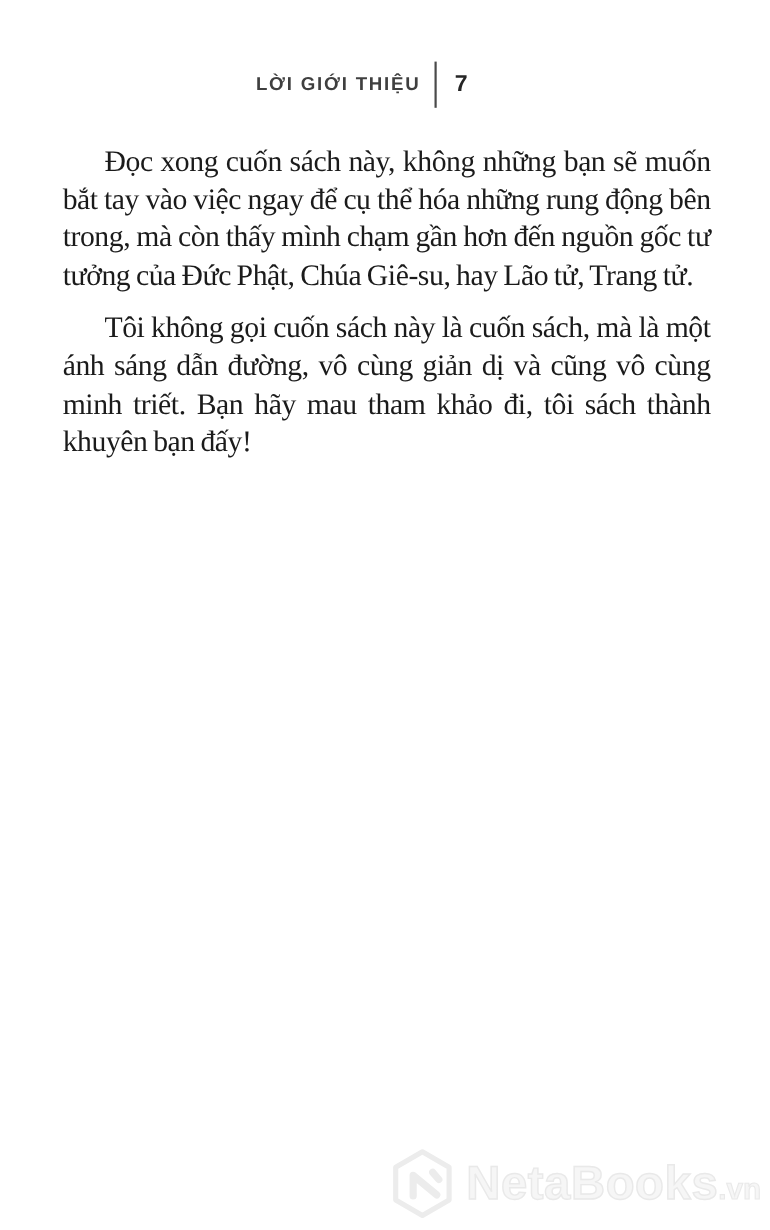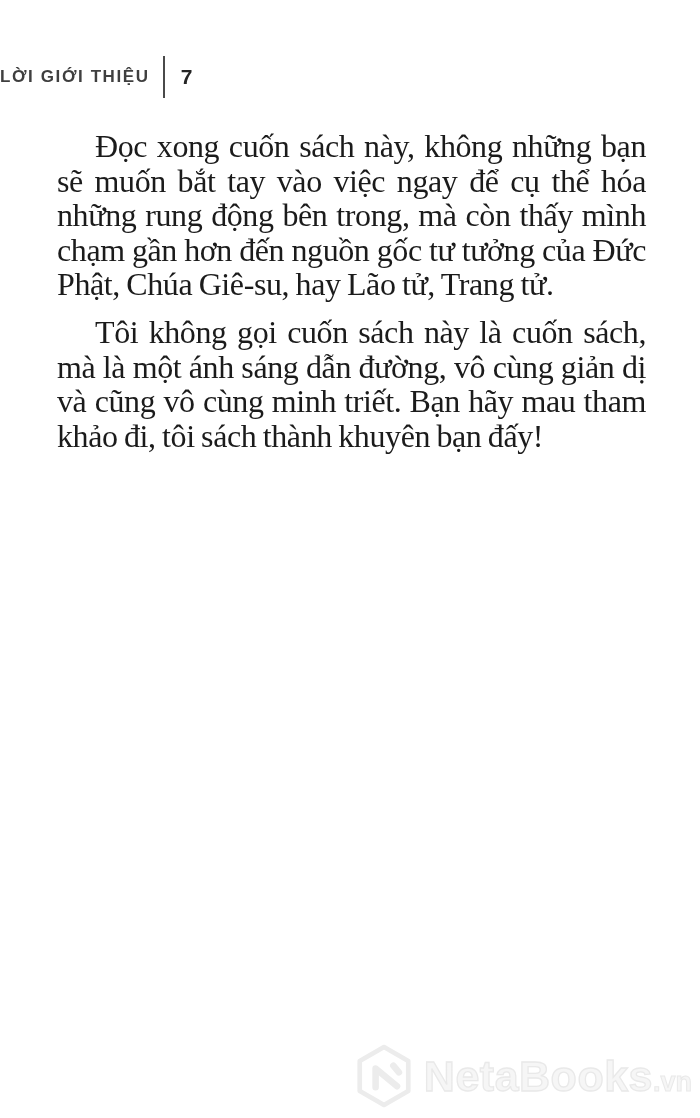--- a/index.html
+++ b/index.html
@@ -17,21 +17,21 @@
   }
 
   
   .running-header {
     position: absolute;
     top: 56px;
     left: 0;
     right: 26px;
     height: 42px;
     display: flex;
-    justify-content: flex-start;
+    justify-content: center;
     align-items: center;
   }
   .header-title {
     font-family: "Liberation Sans", "DejaVu Sans", sans-serif;
     font-size: 17px;
     font-weight: 600;
     letter-spacing: 1.6px;
     color: #3f3f3f;
     white-space: nowrap;
   }
@@ -54,21 +54,21 @@
   .body-text {
     position: absolute;
     top: 129px;
     left: 57px;
     width: 589px;
     text-align: justify;
   }
   .body-text p {
     margin: 0 0 13px 0;
     text-indent: 38px;
-    font-size: 32px;
+    font-size: 27px;
     line-height: 34.6px;
     letter-spacing: -0.4px;
     word-spacing: -1.2px;
     color: #1b1b1b;
   }
 
   
   .watermark {
     position: absolute;
     right: 8px;

